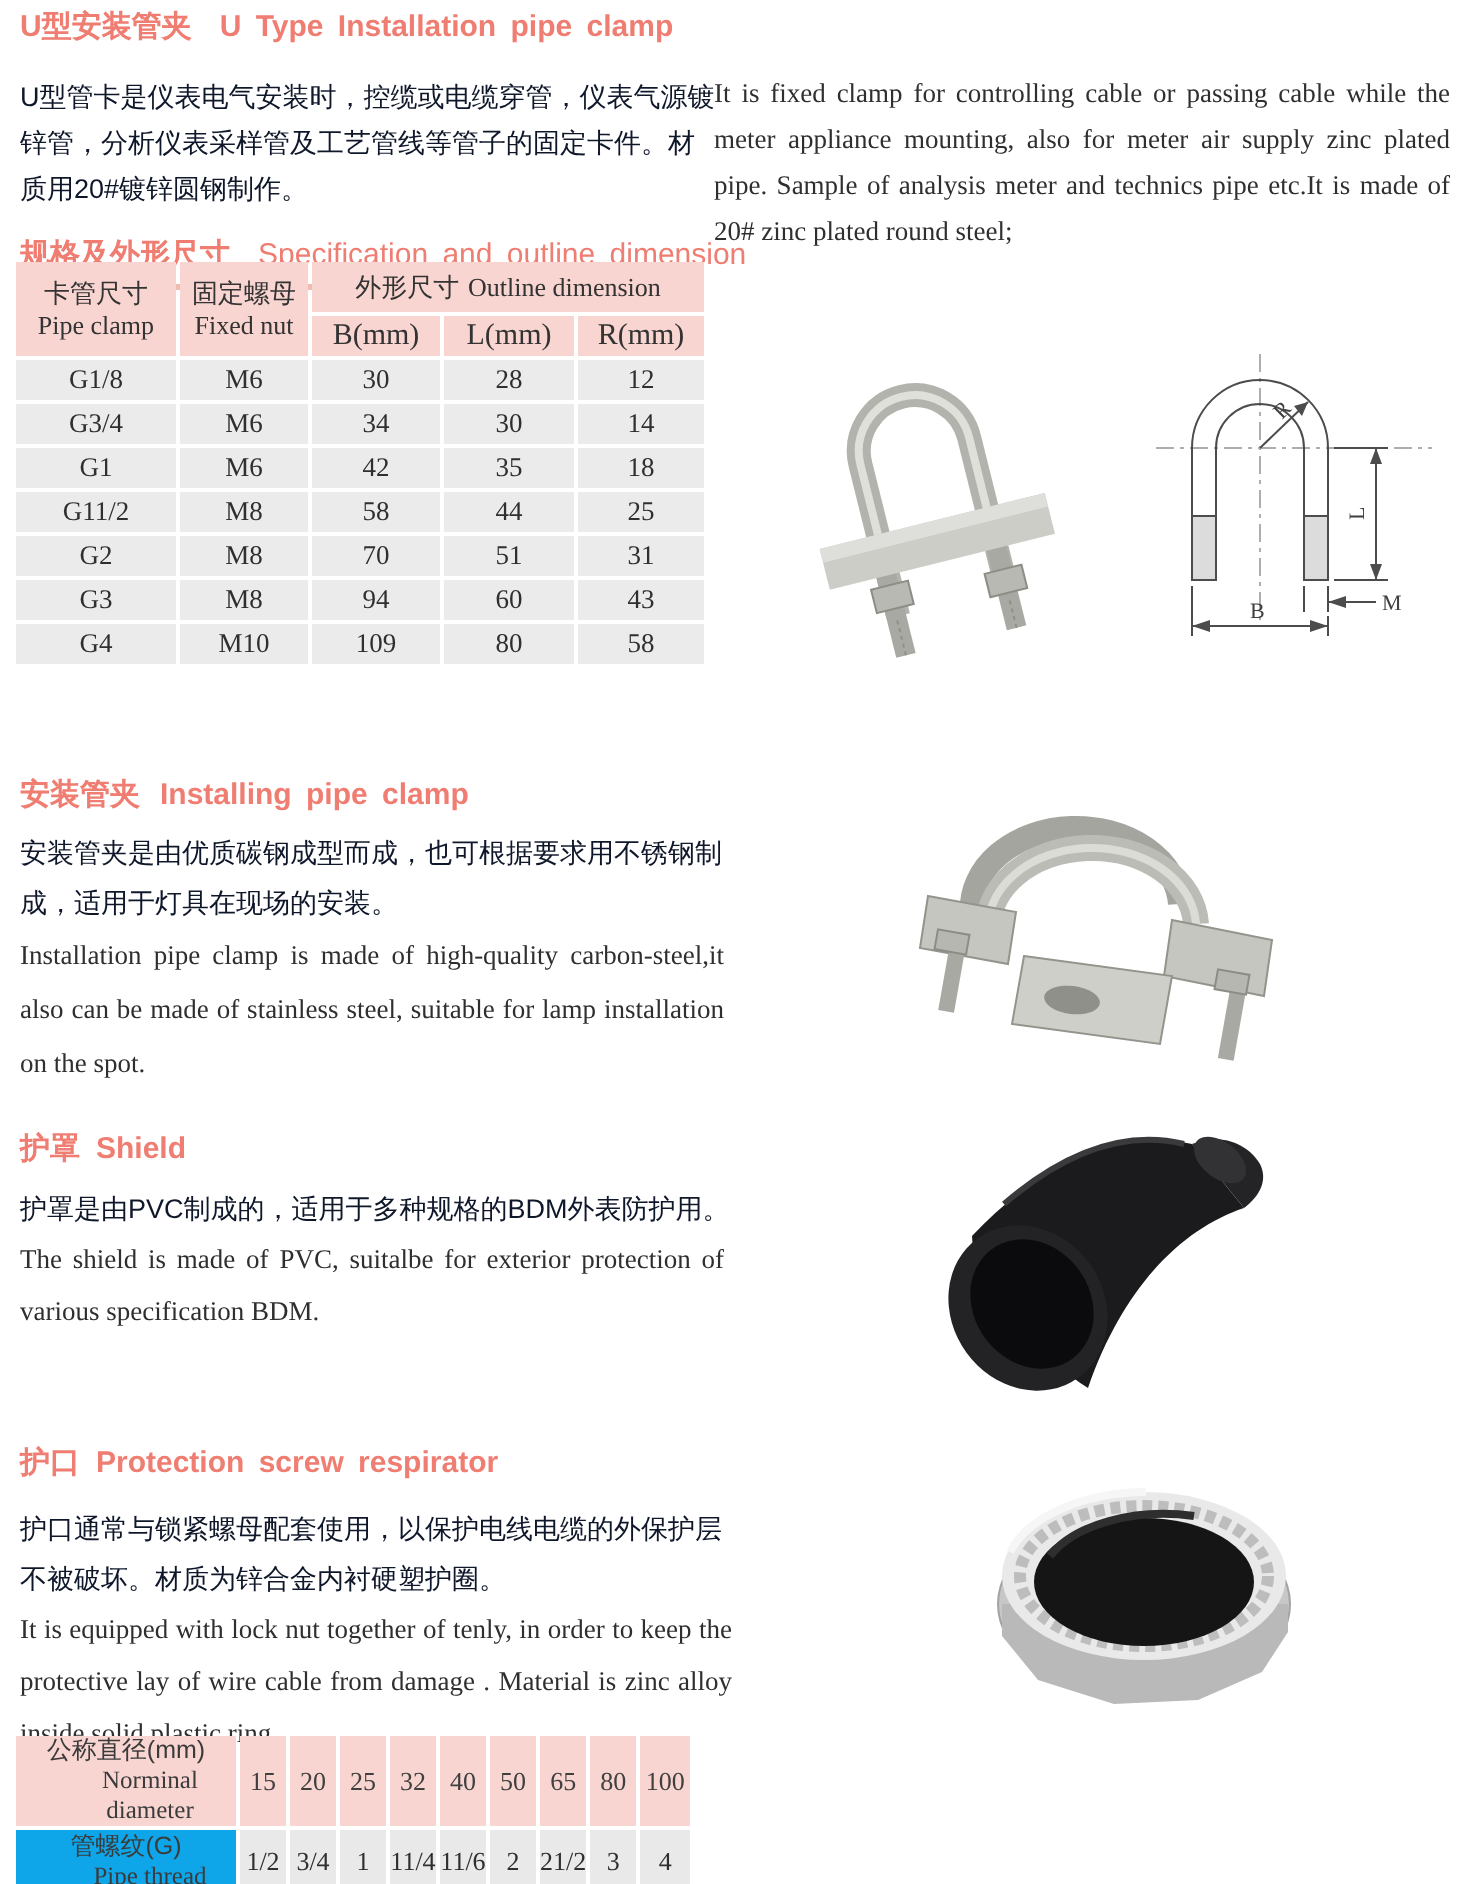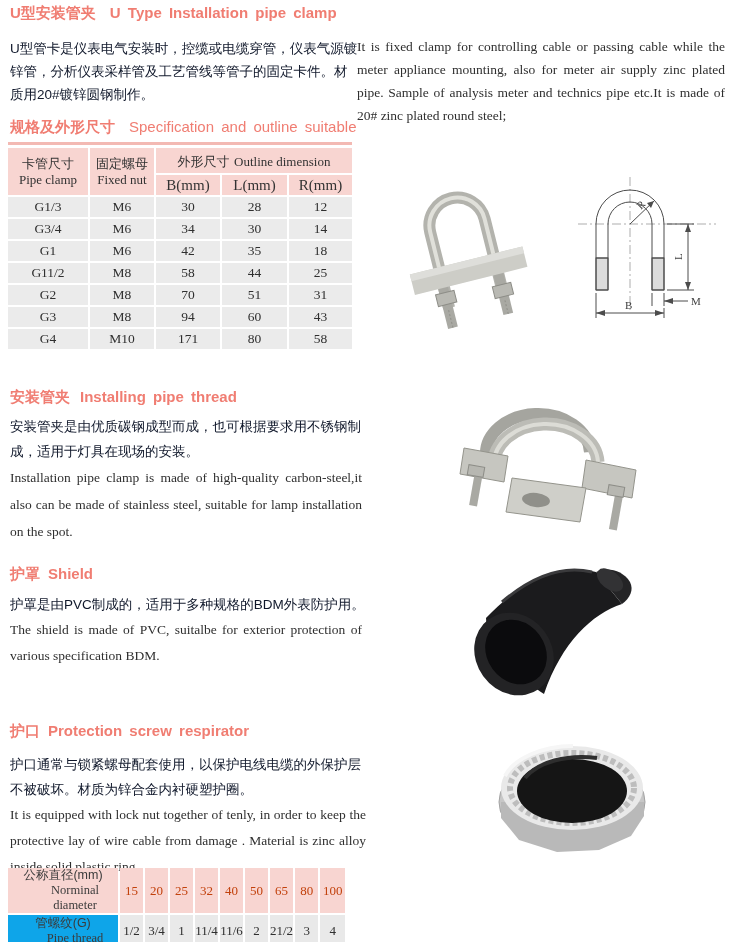--- a/index.html
+++ b/index.html
@@ -25,45 +25,45 @@
   .hd{background:#f8d5d1;color:#333;}
   .bd{background:#ebebeb;color:#2f2f2f;font-family:"Liberation Serif", serif;font-size:13.5px;height:20px;}
   .hd .cnl{font-size:13px;line-height:17px;font-family:"Liberation Sans", sans-serif;}
   .hd .enl{font-size:13px;line-height:16px;font-family:"Liberation Serif", serif;}
   .hd.sub{font-family:"Liberation Serif", serif;font-size:15px;height:19px;}
 
   table.bottom{border-collapse:separate;border-spacing:2px;table-layout:fixed;}
   table.bottom td{text-align:center;vertical-align:middle;padding:0;}
   .bhd-pink{background:#f8d5d1;}
   .bhd-gray{background:#0ea5e9;}
-  .bcell-pink{background:#f8d5d1;font-family:"Liberation Serif", serif;font-size:13px;color:#c2410c;height:30px;}
+  .bcell-pink{background:#f8d5d1;font-family:"Liberation Serif", serif;font-size:13px;color:#404040;height:30px;}
   .bcell-gray{background:#e9e9e9;font-family:"Liberation Serif", serif;font-size:13px;color:#2f2f2f;height:30px;}
   .bl1{font-size:12.5px;line-height:15px;}
   .bl2{font-size:12.5px;line-height:15px;font-family:"Liberation Serif", serif;margin-left:24px;}
 
   svg text{font-family:"Liberation Serif", serif;fill:#3f3f3f;}
 </style>
 </head>
 <body>
 
 <div class="abs heading" style="left:10px;top:4px;">
   <span>U型安装管夹</span><span class="sp"></span><span class="en">U Type Installation pipe clamp</span>
 </div>
 
 <div class="abs cn-para" style="left:10px;top:37px;width:348px;line-height:23px;">U型管卡是仪表电气安装时，控缆或电缆穿管，仪表气源镀锌管，分析仪表采样管及工艺管线等管子的固定卡件。材质用20#镀锌圆钢制作。</div>
 
 <div class="abs en-para" style="left:357px;top:35px;width:368px;">It is fixed clamp for controlling cable or passing cable while the meter appliance mounting, also for meter air supply zinc plated pipe. Sample of analysis meter and technics pipe etc.It is made of 20# zinc plated round steel;</div>
 
 <div class="abs heading" style="left:10px;top:118px;">
-  <span>规格及外形尺寸</span><span class="sp"></span><span class="en light">Specification and outline suitable</span>
+  <span>规格及外形尺寸</span><span class="sp"></span><span class="en light">Specification and outline dimension</span>
 </div>
 
 <div class="abs pinkline" style="left:8px;top:142px;width:344px;"></div>
 
-<table class="spec abs" style="left:6px;top:146px;">
+<table class="spec abs" style="left:6px;top:129px;">
   <colgroup>
       <col style="width:80px">
       <col style="width:64px">
       <col style="width:64px">
       <col style="width:65px">
       <col style="width:63px">
     </colgroup>
   <tbody>
       <tr>
     <td class="hd" rowspan="2" style="height:47px;">
@@ -78,21 +78,21 @@
       <span class="cnl">外形尺寸</span>
       <span class="enl">Outline dimension</span>
     </td>
   </tr>
   <tr>
     <td class="hd sub">B(mm)</td>
     <td class="hd sub">L(mm)</td>
     <td class="hd sub">R(mm)</td>
   </tr>
   <tr>
-    <td class="bd">G1/3</td>
+    <td class="bd">G1/8</td>
     <td class="bd">M6</td>
     <td class="bd">30</td>
     <td class="bd">28</td>
     <td class="bd">12</td>
   </tr>
   <tr>
     <td class="bd">G3/4</td>
     <td class="bd">M6</td>
     <td class="bd">34</td>
     <td class="bd">30</td>
@@ -122,21 +122,21 @@
   <tr>
     <td class="bd">G3</td>
     <td class="bd">M8</td>
     <td class="bd">94</td>
     <td class="bd">60</td>
     <td class="bd">43</td>
   </tr>
   <tr>
     <td class="bd">G4</td>
     <td class="bd">M10</td>
-    <td class="bd">171</td>
+    <td class="bd">109</td>
     <td class="bd">80</td>
     <td class="bd">58</td>
   </tr>
 </tbody>
   </table>
 
 <div class="abs" style="left:388px;top:153px;">
   <svg width="148" height="182" viewBox="0 0 148 182">
     <g transform="rotate(-14 74 91)">
       <path d="M46,150 L46,72 A28,28 0 0 1 102,72 L102,150" fill="none" stroke="#b3b3ad" stroke-width="12"></path>
@@ -188,21 +188,21 @@
       <path d="M94,141 l-9,-3 0,6 z" fill="#4c4c4c" stroke="none"></path>
     </g>
     <text x="71" y="38" font-size="11" transform="rotate(-45 71 38)">R</text>
     <text x="112" y="88" font-size="11" transform="rotate(-90 112 88)">L</text>
     <text x="121" y="133" font-size="11">M</text>
     <text x="55" y="137" font-size="11">B</text>
   </svg>
 </div>
 
 <div class="abs heading" style="left:10px;top:388px;">
-  <span>安装管夹</span><span class="sp" style="width:10px;"></span><span class="en">Installing pipe thread</span>
+  <span>安装管夹</span><span class="sp" style="width:10px;"></span><span class="en">Installing pipe clamp</span>
 </div>
 <div class="abs cn-para" style="left:10px;top:414px;width:352px;line-height:25px;">安装管夹是由优质碳钢成型而成，也可根据要求用不锈钢制成，适用于灯具在现场的安装。</div>
 <div class="abs en-para" style="left:10px;top:464px;width:352px;line-height:27px;">Installation pipe clamp is made of high-quality carbon-steel,it also can be made of stainless steel, suitable for lamp installation on the spot.</div>
 
 <div class="abs" style="left:436px;top:390px;">
   <svg width="222" height="142" viewBox="0 0 222 142">
     <path d="M50,66 A52,40 0 0 1 154,62" fill="none" stroke="#a5a59f" stroke-width="12"></path>
     <path d="M58,76 A52,40 0 0 1 162,72" fill="none" stroke="#bcbcb6" stroke-width="13"></path>
     <path d="M58,76 A52,40 0 0 1 162,72" fill="none" stroke="#dcdcd6" stroke-width="4"></path>
     <polygon points="28,58 72,66 68,92 24,84" fill="#c6c6c0" stroke="#94948c" stroke-width="1"></polygon>

